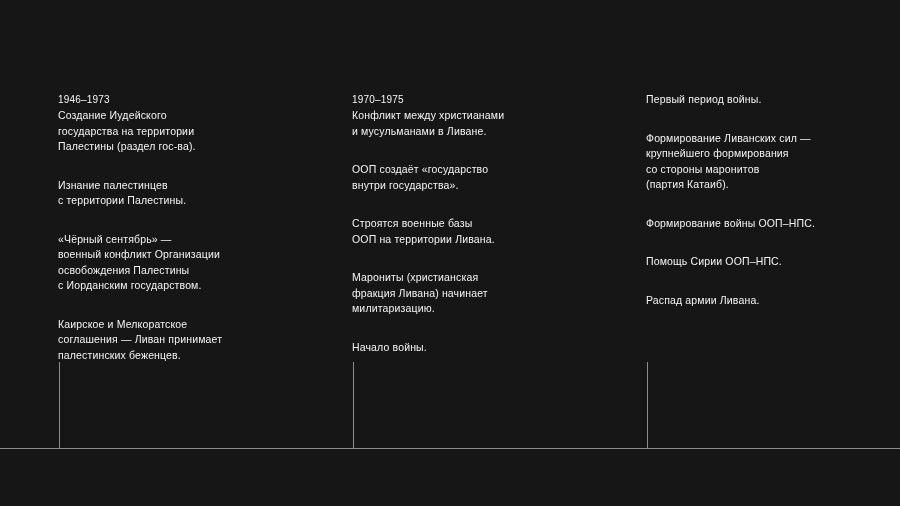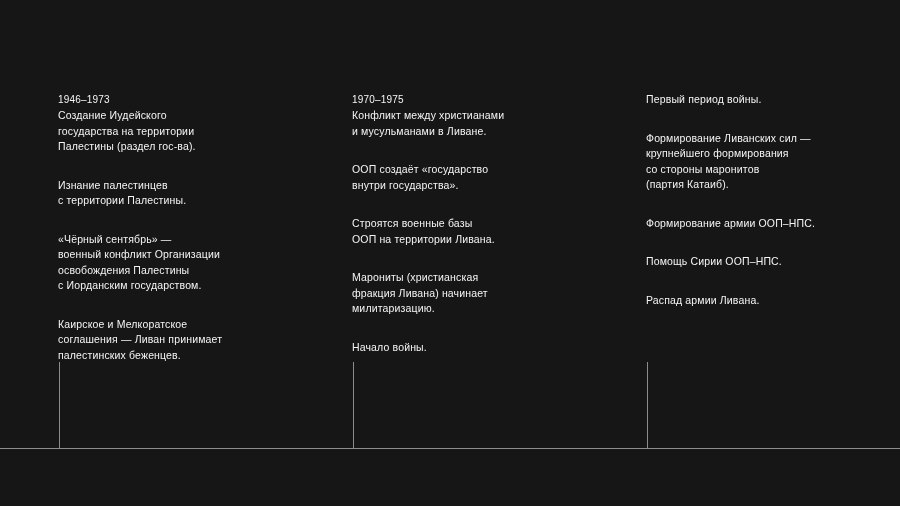--- a/index.html
+++ b/index.html
@@ -100,18 +100,18 @@
     <p class="event first-event">Конфликт между христианами<br>и мусульманами в Ливане.</p>
     <p class="event">ООП создаёт «государство<br>внутри государства».</p>
     <p class="event">Строятся военные базы<br>ООП на территории Ливана.</p>
     <p class="event">Марониты (христианская<br>фракция Ливана) начинает<br>милитаризацию.</p>
     <p class="event">Начало войны.</p>
   </div>
 
   <div class="column col-3">
     <p class="event first-event">Первый период войны.</p>
     <p class="event">Формирование Ливанских сил —<br>крупнейшего формирования<br>со стороны маронитов<br>(партия Катаиб).</p>
-    <p class="event">Формирование армии ООП–НПС.</p>
+    <p class="event">Формирование войны ООП–НПС.</p>
     <p class="event">Помощь Сирии ООП–НПС.</p>
     <p class="event">Распад армии Ливана.</p>
   </div>
 
 </div>
 
 </body></html>

